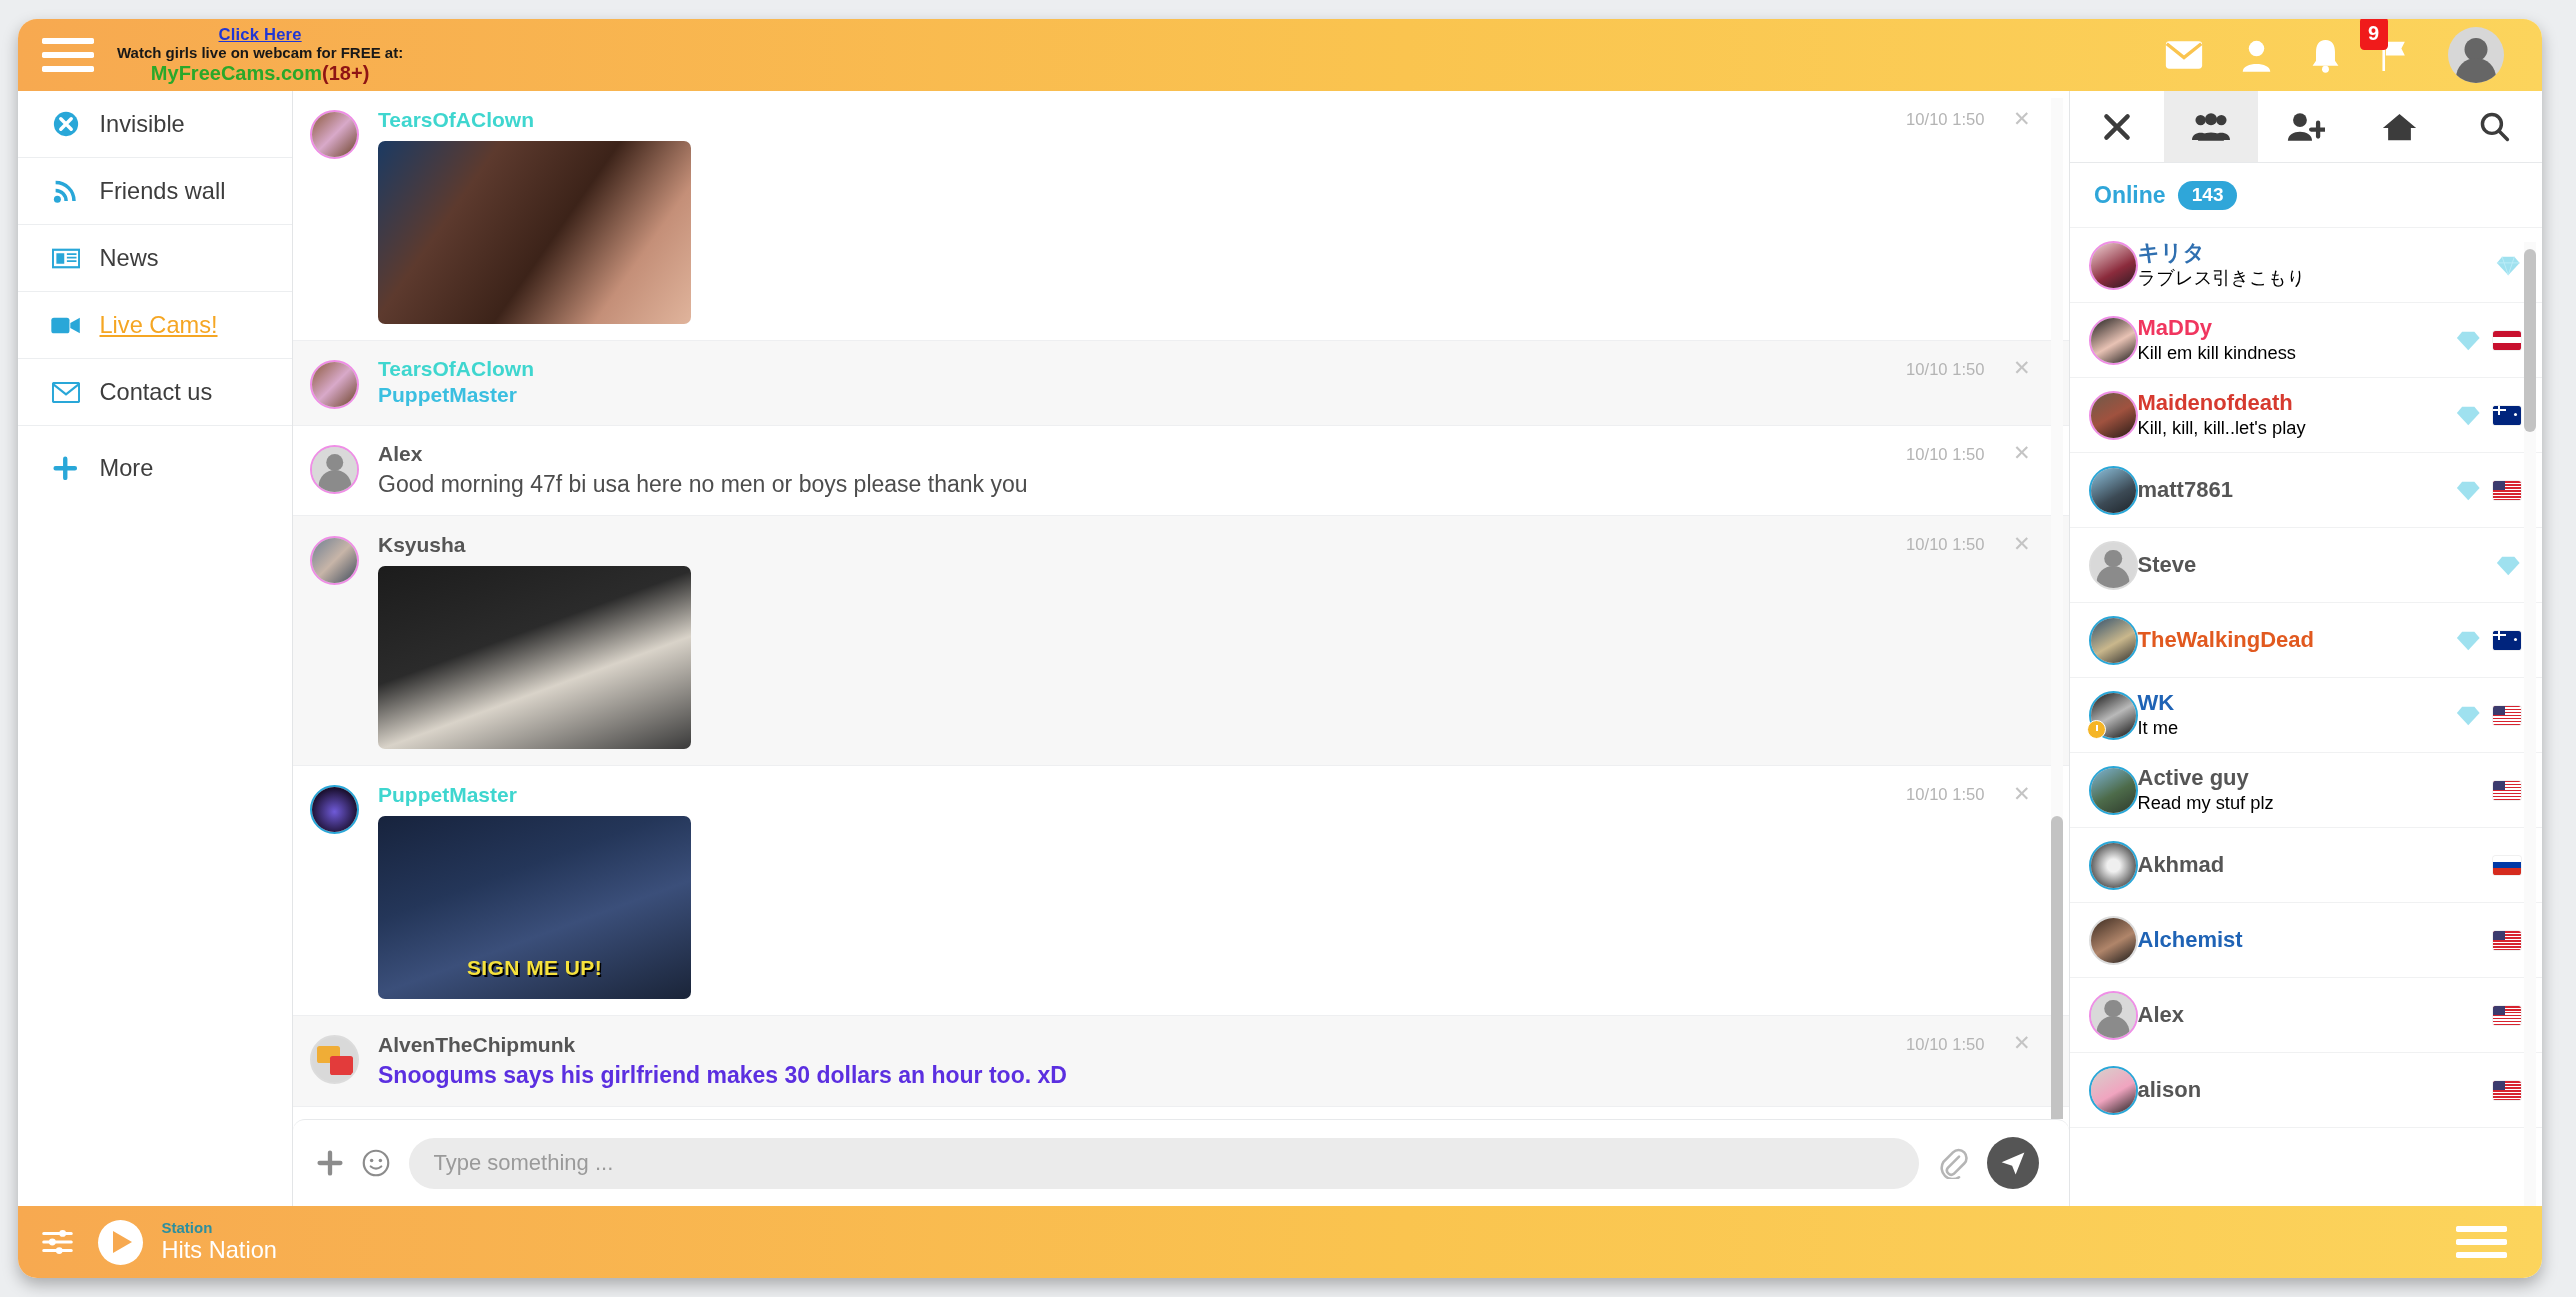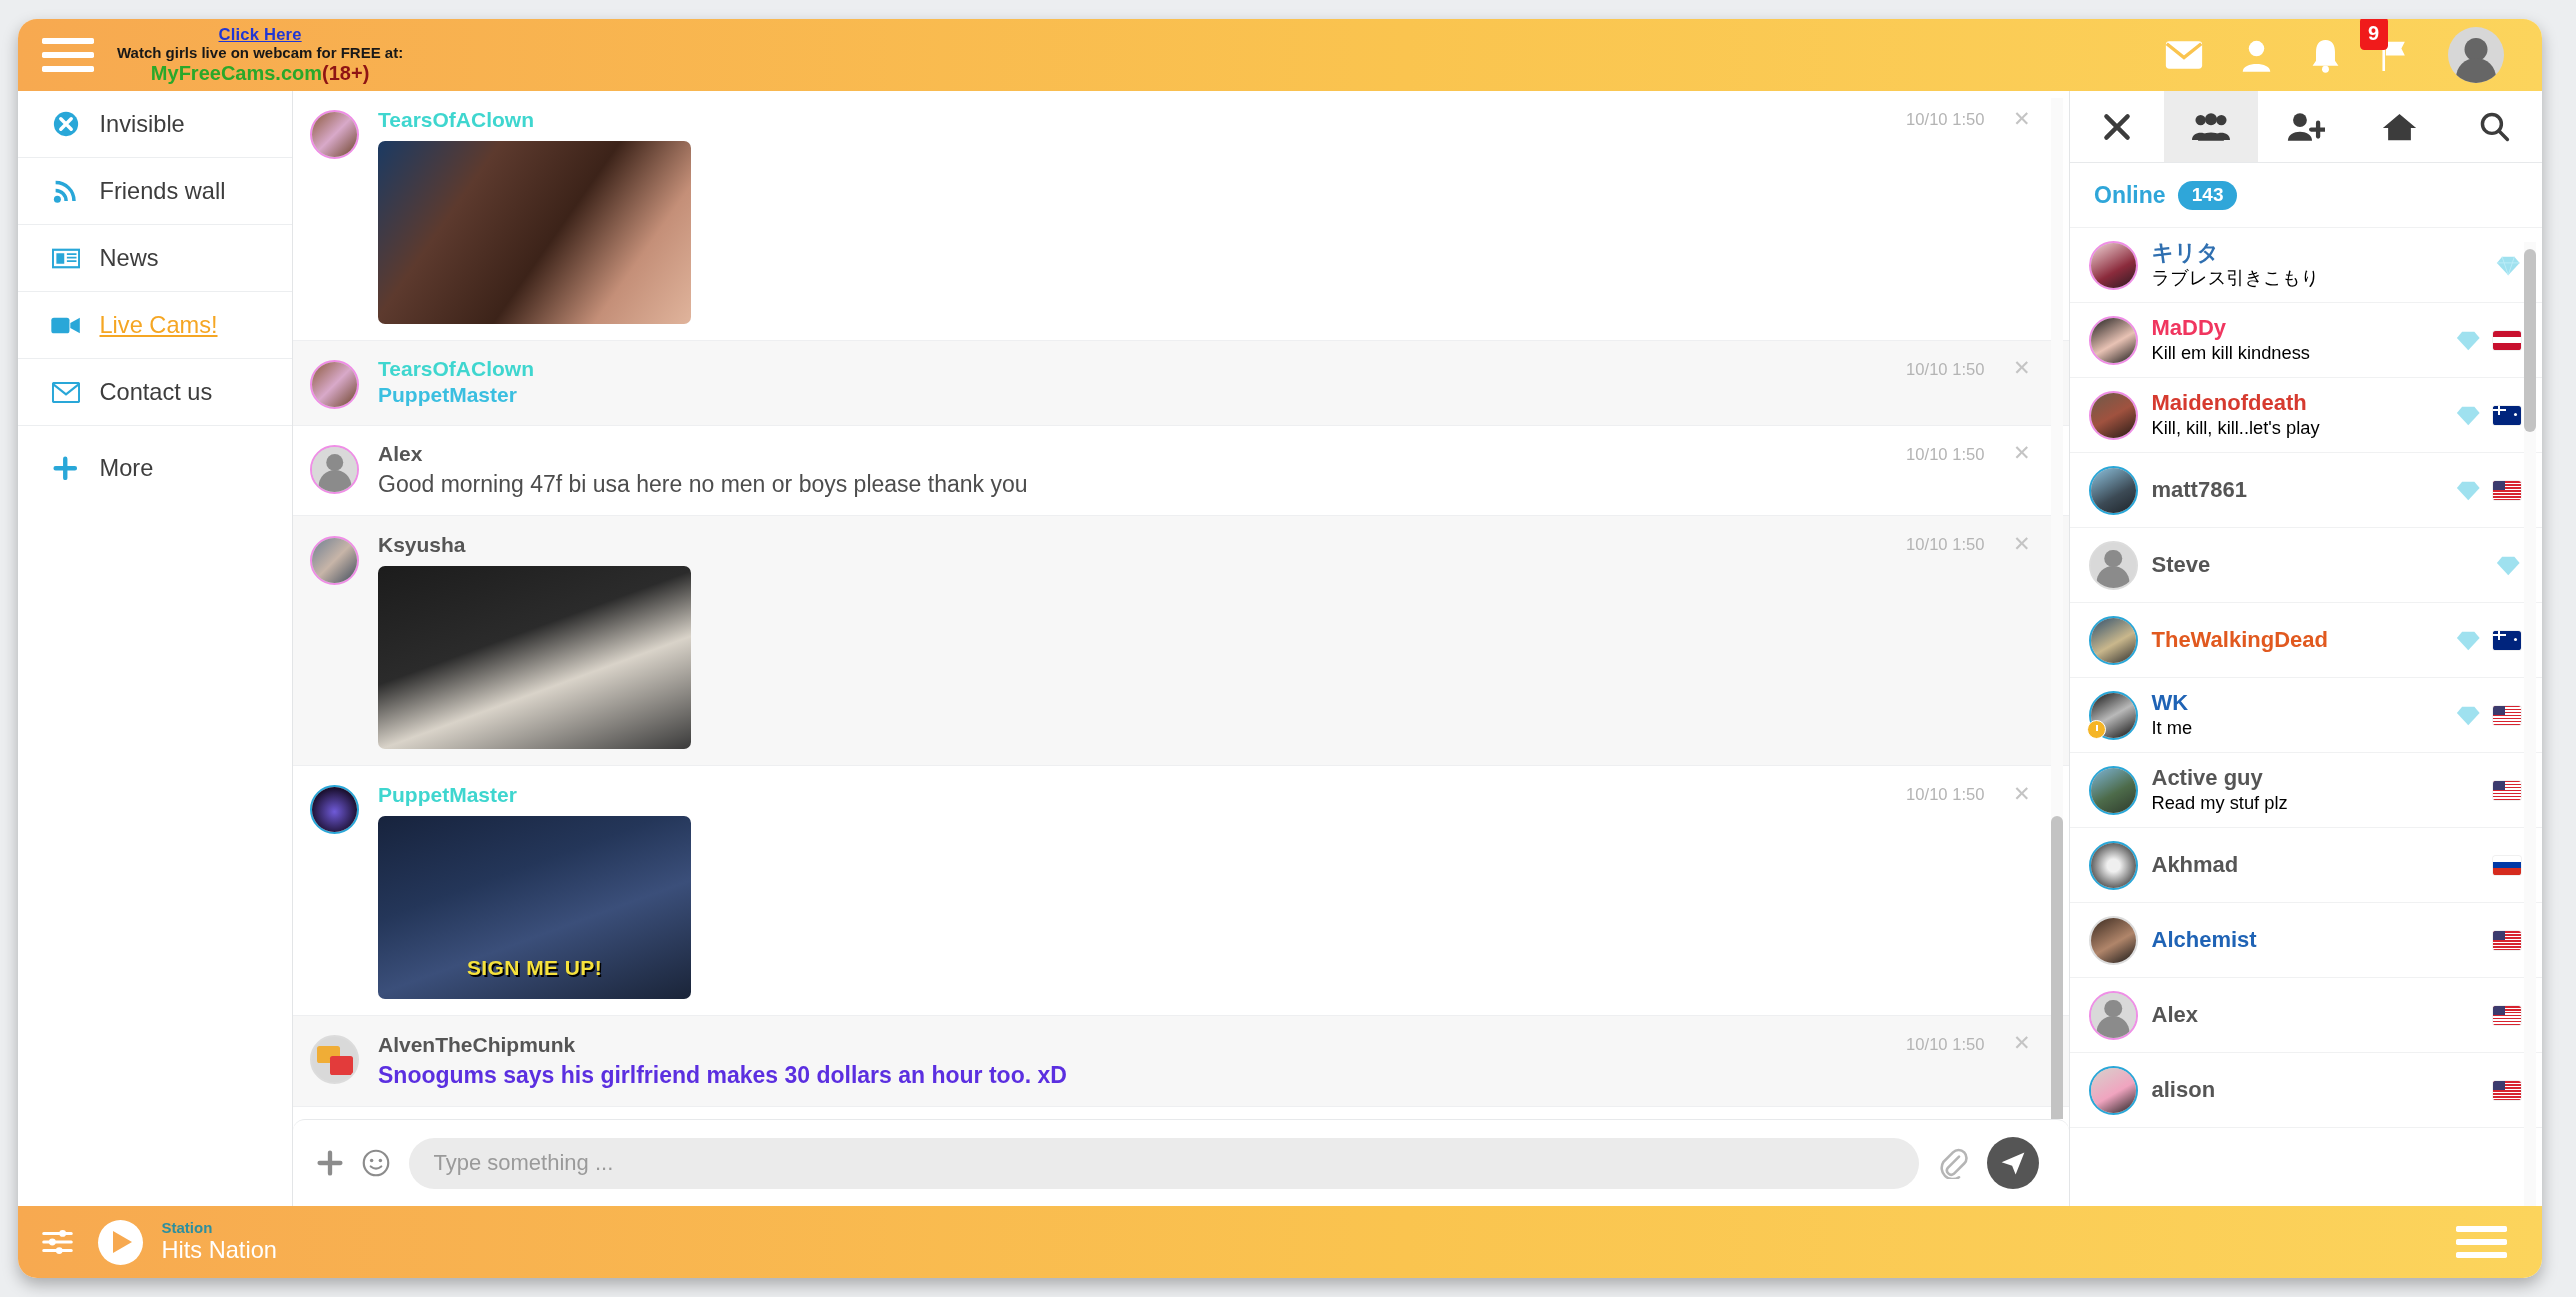--- a/index.html
+++ b/index.html
@@ -254,21 +254,20 @@
     background: #2fa6d9; color: #fff;
     border-radius: 15.7px; padding: 3.5px 14px;
     font-size: 19px; font-weight: 700;
   }
   .urow {
     height: 75px;
     display: flex; align-items: center;
     padding: 0 21px 0 19px;
     border-bottom: 0.9px solid #f0f1f2;
     cursor: pointer;
-    gap: 14px;
   }
   .uav {
     width: 49px; height: 49px; flex: 0 0 49px;
     border-radius: 50%; position: relative;
     border: 2.6px solid #29a7d8;
     background: #d9d9d9; overflow: visible;
   }
   .uav .fill { position:absolute; inset:0; border-radius:50%; overflow:hidden; }
   .uav.pink { border-color: #ef8ee6; }
   .uav.grey { border-color: #dcdcdc; }

